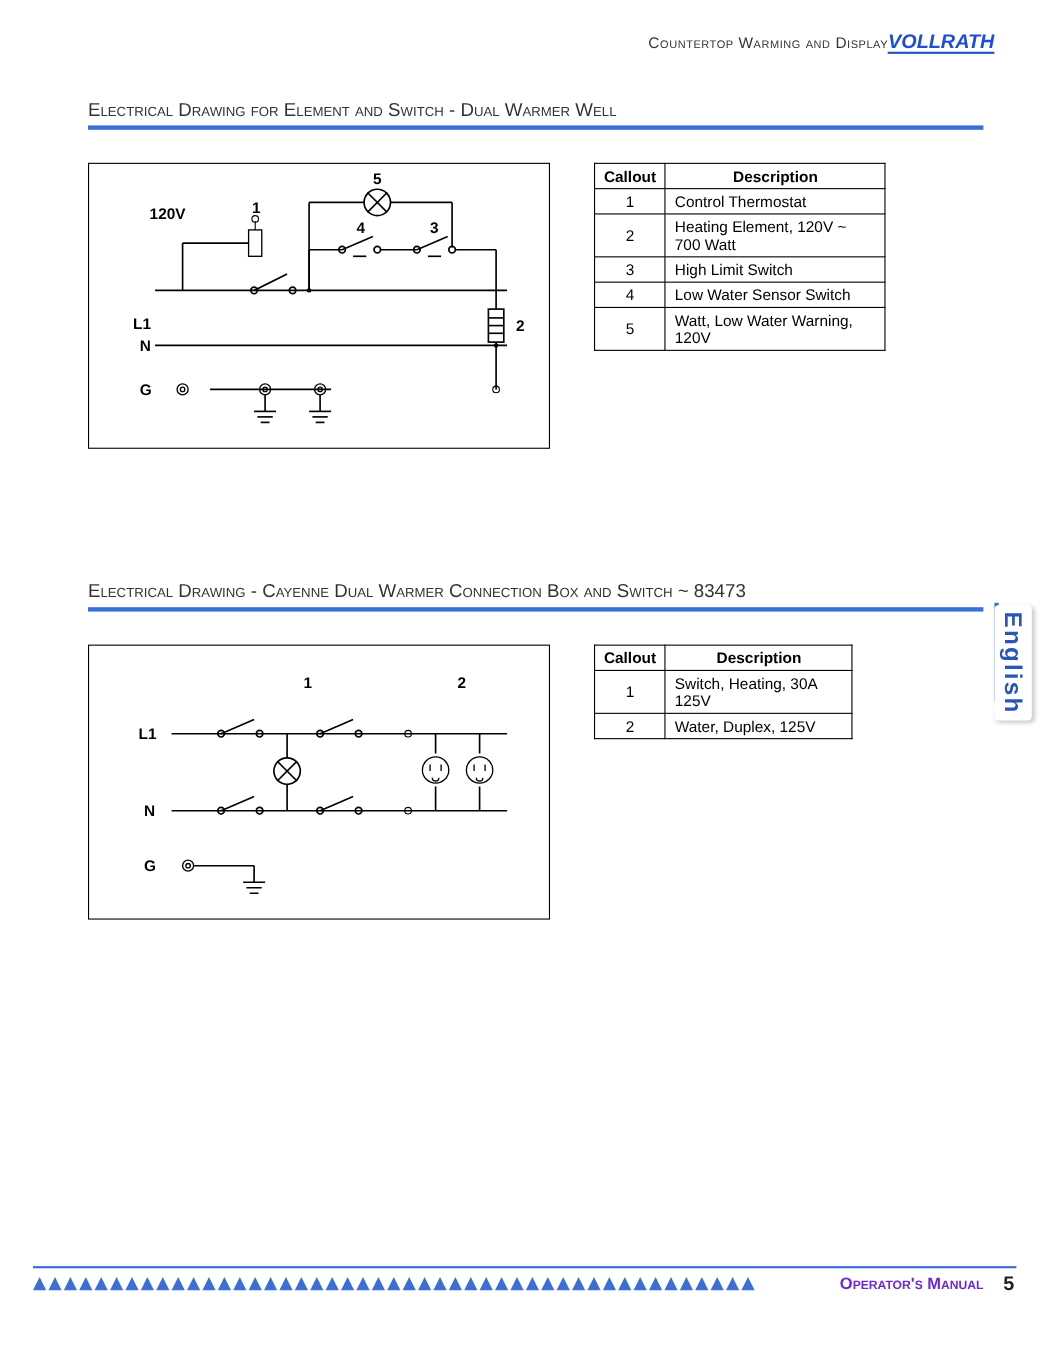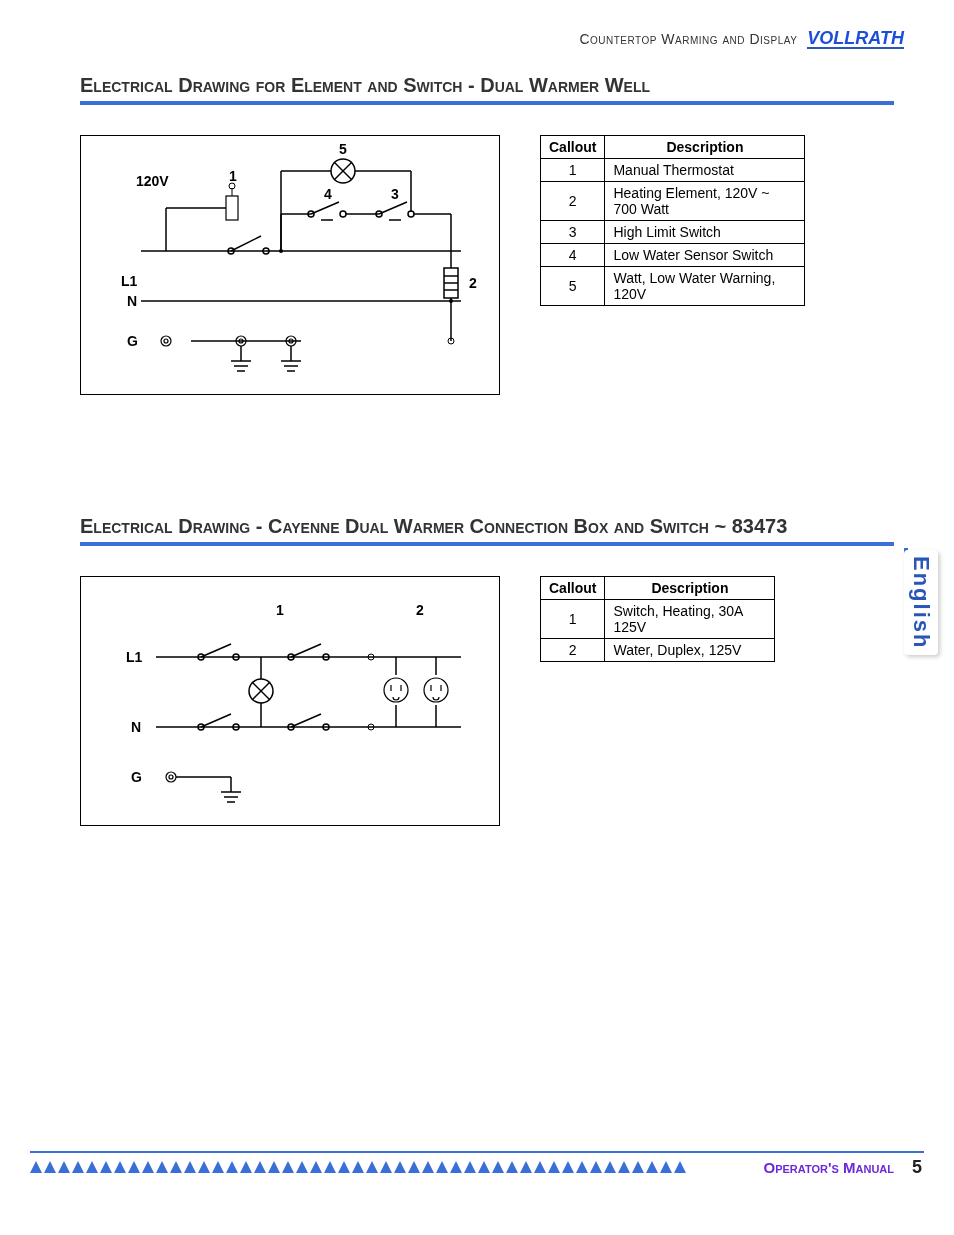--- a/index.html
+++ b/index.html
@@ -10,21 +10,20 @@
     height: 1235px;
     position: relative;
     overflow: hidden;
   }
   .page-header {
     position: absolute;
     top: 28px;
     right: 50px;
     display: flex;
     align-items: center;
-    gap: 10px;
   }
   .header-text {
     font-size: 14px;
     font-variant: small-caps;
     letter-spacing: 0.5px;
     color: #333;
   }
   .logo {
     font-style: italic;
     font-weight: bold;
@@ -36,26 +35,26 @@
     background: #2a56b8;
     margin-top: -2px;
   }
   .content {
     position: absolute;
     top: 70px;
     left: 80px;
     right: 60px;
   }
   .section-heading {
-    font-size: 20px;
+    font-size: 17px;
     font-variant: small-caps;
-    font-weight: bold;
+    font-weight: normal;
     color: #333;
     margin-bottom: 4px;
-    margin-top: 4px;
+    margin-top: 20px;
   }
   .heading-rule {
     height: 4px;
     background: #3a6fd8;
     margin-bottom: 30px;
   }
   .section-body {
     display: flex;
     gap: 40px;
     align-items: flex-start;
@@ -283,21 +282,21 @@
     <table class="callout-table">
       <thead>
         <tr>
           <th>Callout</th>
           <th style="width:200px;">Description</th>
         </tr>
       </thead>
       <tbody>
         <tr>
             <td>1</td>
-            <td>Manual Thermostat</td>
+            <td>Control Thermostat</td>
           </tr>
         <tr>
             <td>2</td>
             <td>Heating Element, 120V ~ 700 Watt</td>
           </tr>
         <tr>
             <td>3</td>
             <td>High Limit Switch</td>
           </tr>
         <tr>

